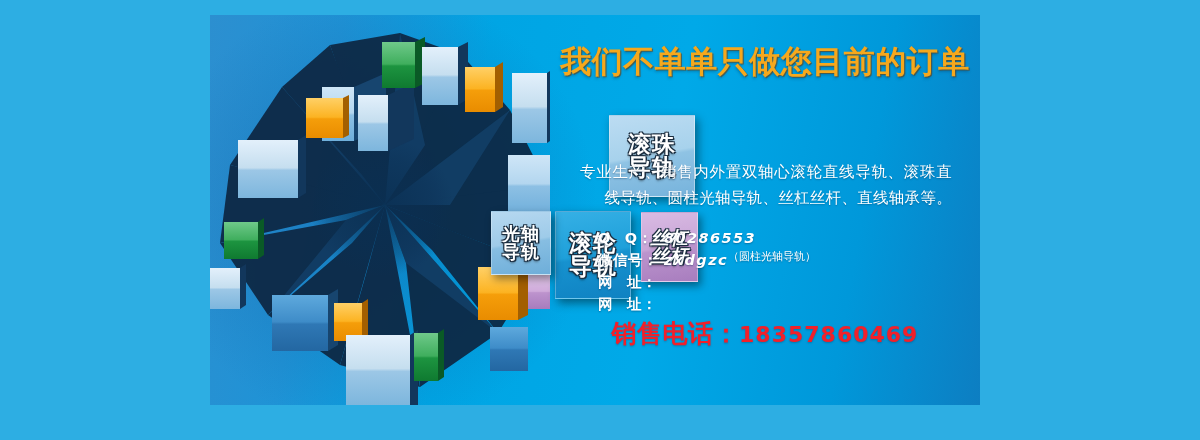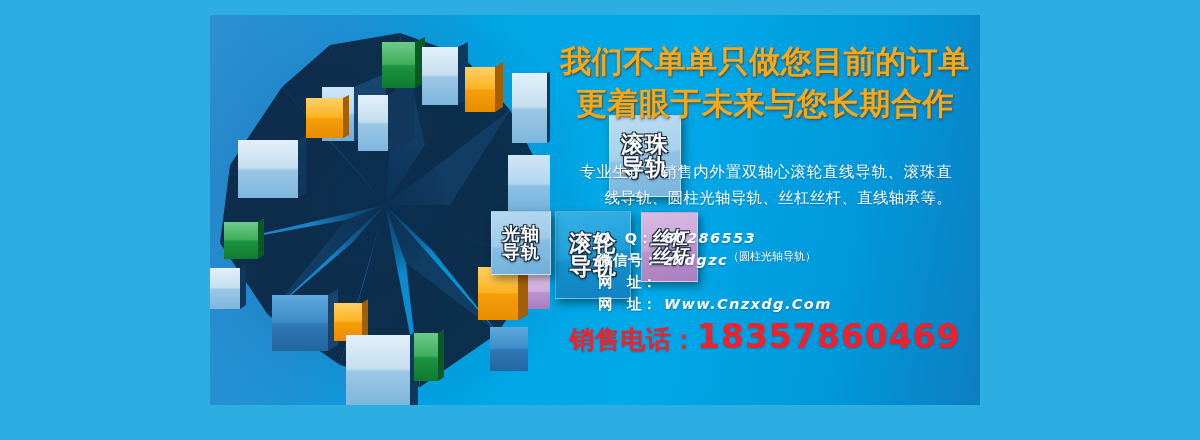--- a/index.html
+++ b/index.html
@@ -64,21 +64,21 @@
        1.4px 1.4px 0 #1a2c3e,
       -1.1px 1.1px 0 #1a2c3e,
        1.1px -1.1px 0 #1a2c3e,
       -1.1px -1.1px 0 #1a2c3e,
        0 2.2px 2.4px rgba(0,0,0,0.55);
     box-sizing: border-box;
   }
   .lc-line { display: block; white-space: nowrap; letter-spacing: 1px; }
 
   #lc-gunzhu {   
-    left: 399px; top: 100px; width: 72px; height: 82px;
+    left: 399px; top: 100px; width: 86px; height: 82px;
     font-size: 23px;
     background: linear-gradient(170deg, #bcdcf2 0%, #a7d2ec 48%, #8fc3e4 52%, #76b3dc 100%);
     border: 1px solid rgba(255,255,255,0.35);
     box-shadow: 3px 4px 9px rgba(0,0,0,0.42);
   }
   #lc-gunlun {   
     left: 345px; top: 196px; width: 76px; height: 88px;
     font-size: 23px;
     background: linear-gradient(170deg, #35b0e5 0%, #1fa0da 48%, #1792cf 52%, #0f82c2 100%);
     border: 1px solid rgba(255,255,255,0.30);
@@ -165,21 +165,21 @@
     left: 0px; top: 302px;
     width: 430px;
     text-align: center;
     white-space: nowrap;
     color: #f1202a;
     font-weight: bold;
     font-size: 25px;
     letter-spacing: 0.5px;
     text-shadow: 0 1px 2px rgba(0,40,70,0.30);
   }
-  #phone .pnum { font-size: 33px; letter-spacing: 1px; }
+  #phone .pnum { font-size: 22px; letter-spacing: 1px; }
 </style>
 </head>
 <body>
 
 <div id="stage">
 
   <div id="banner">
 
     <div id="cubeart">
       <svg viewBox="0 0 340 390" xmlns="http://www.w3.org/2000/svg">
@@ -322,21 +322,20 @@
     </div>
     <div class="labelcube" id="lc-sigang">
       <span class="lc-line">丝杠</span>
       <span class="lc-line">丝杆</span>
     </div>
 
     <div id="textcol">
 
       <div id="headline">
         <span class="hl">我们不单单只做您目前的订单</span>
-        <span class="hl">更着眼于未来与您长期合作</span>
       </div>
 
       <div id="subcopy">专业生产、销售内外置双轴心滚轮直线导轨、滚珠直线导轨、圆柱光轴导轨、丝杠丝杆、直线轴承等。</div>
 
       <div id="contact">
 
         <div class="crow">
           <span class="clabel"><span>Q</span><span class="sp"></span><span>Q</span><span>：</span></span>
           <span class="cvalue">80286553</span>
         </div>
@@ -346,21 +345,20 @@
           <span class="cvalue">zxdgzc</span>
           <span class="cnote">（圆柱光轴导轨）</span>
         </div>
 
         <div class="crow">
           <span class="clabel"><span>网</span><span class="sp"></span><span>址</span><span>：</span></span>
         </div>
 
         <div class="crow">
           <span class="clabel"><span>网</span><span class="sp"></span><span>址</span><span>：</span></span>
-          <span class="cvalue">Www.Cnzxdg.Com</span>
         </div>
 
       </div>
 
       <div id="phone">
         <span>销售电话：</span><span class="pnum">18357860469</span>
       </div>
 
     </div>
   </div>

